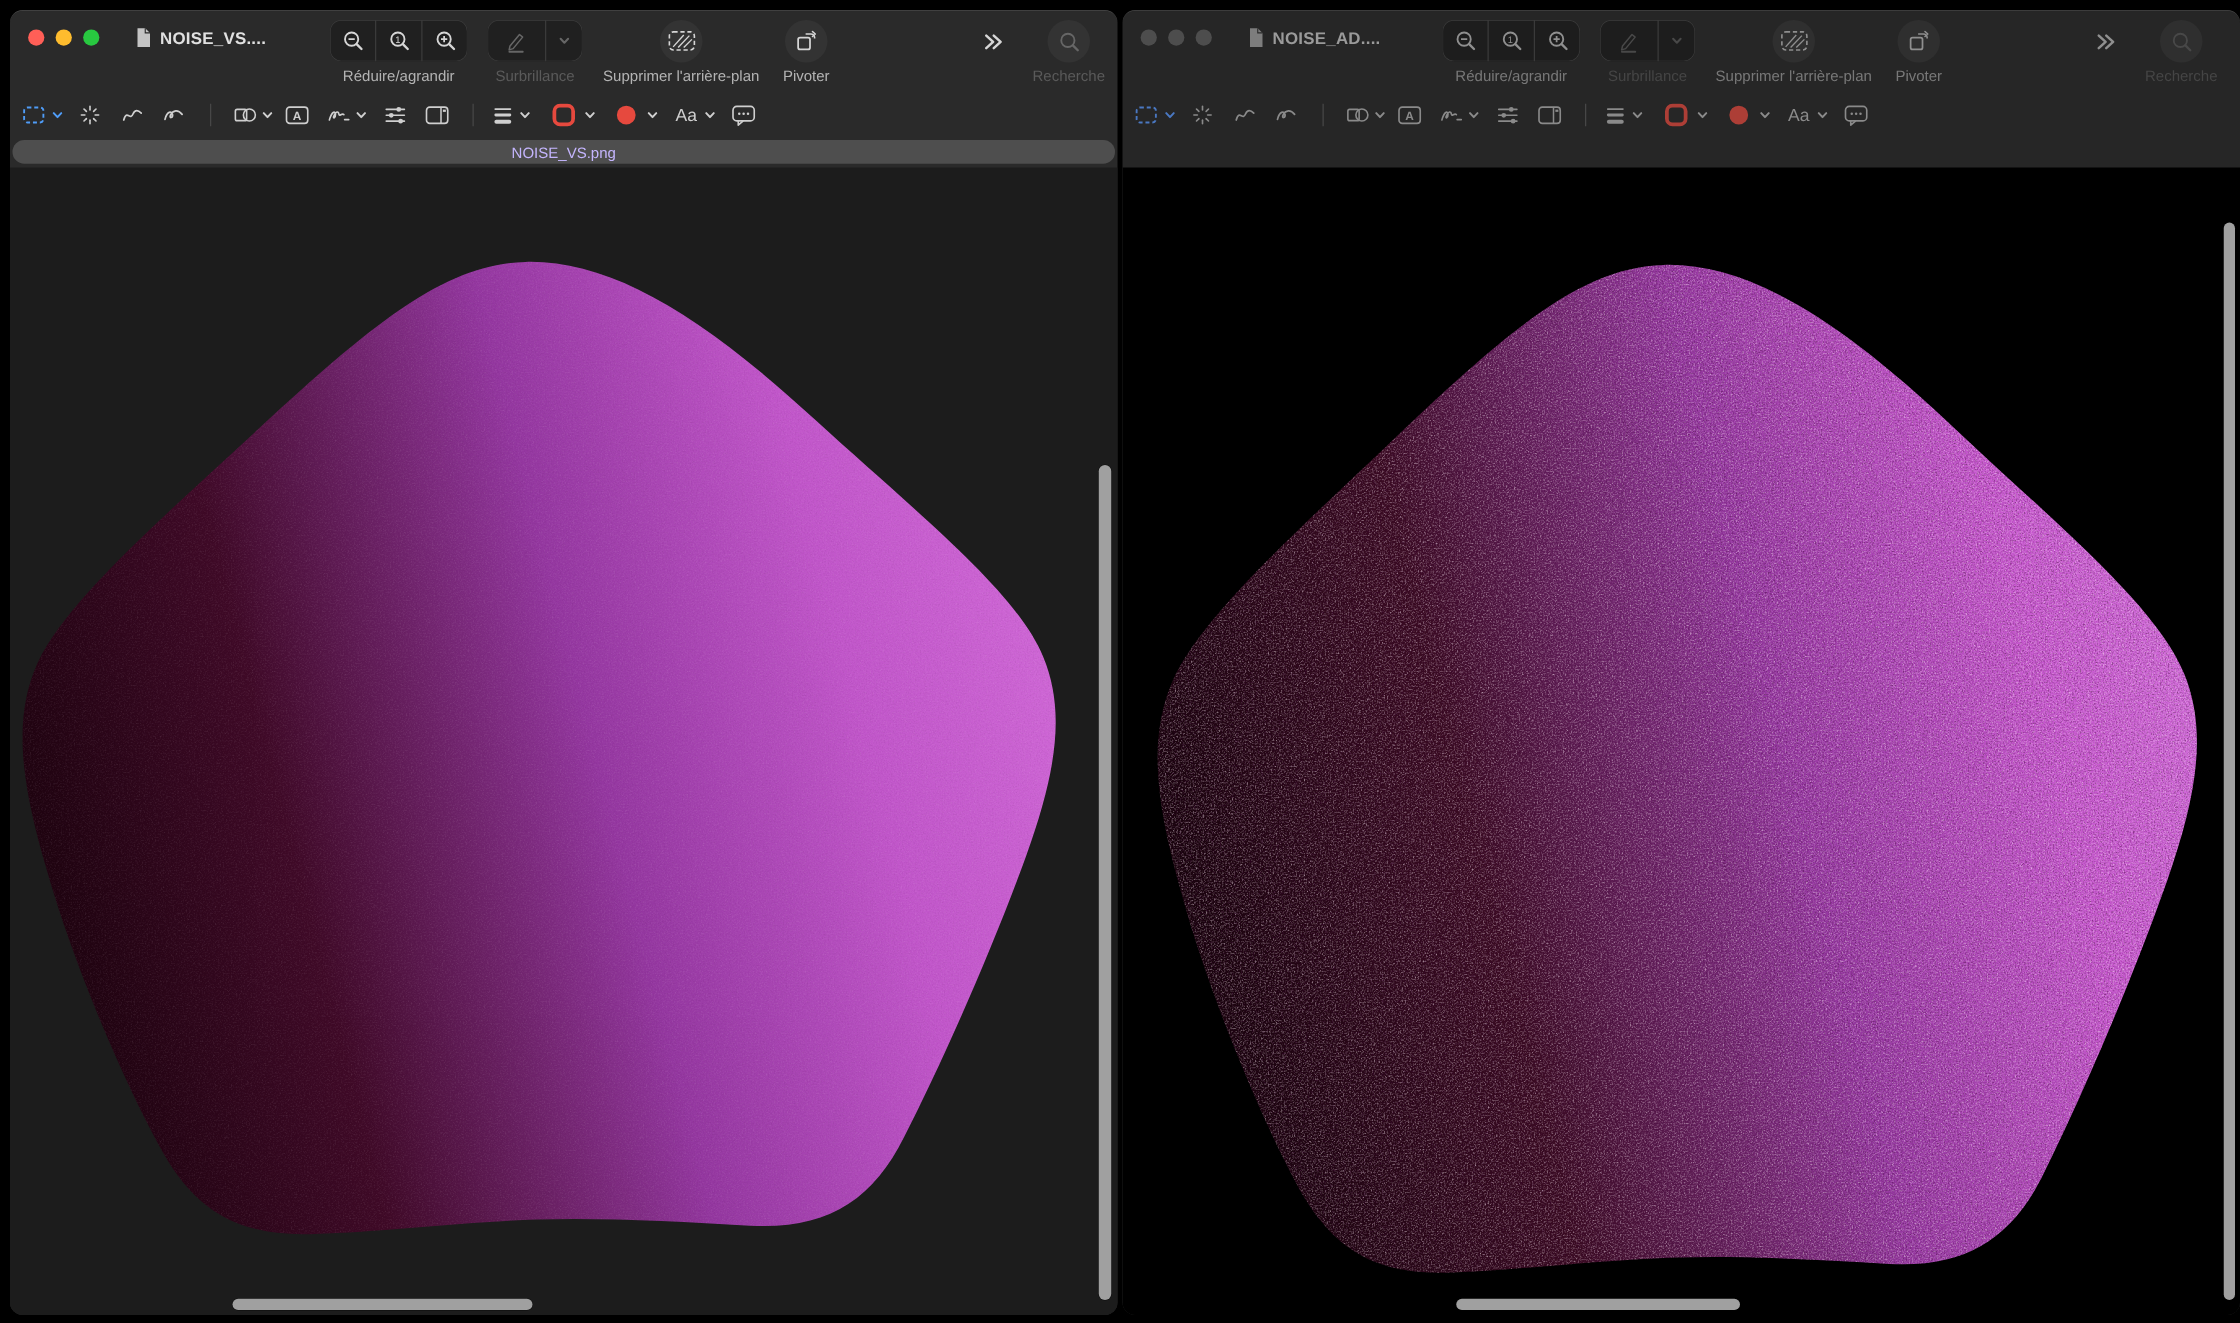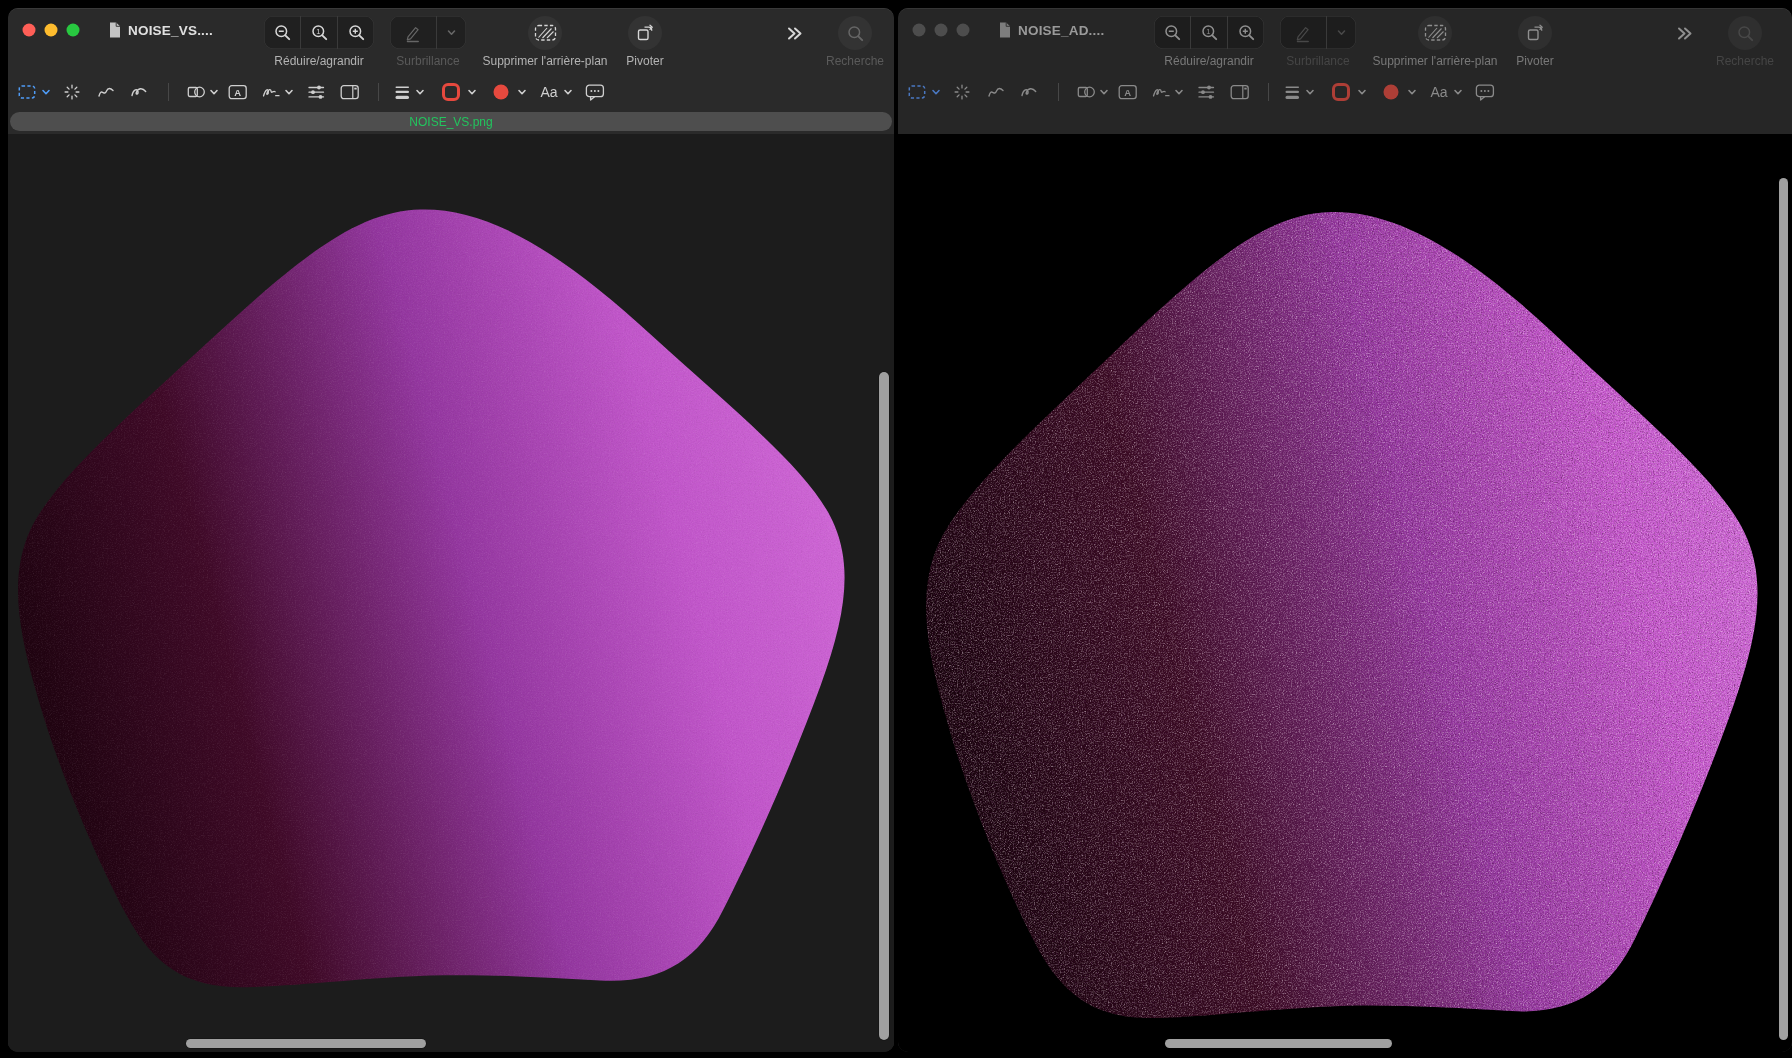--- a/index.html
+++ b/index.html
@@ -42,21 +42,21 @@
 
   .markup-bar{position:absolute;top:66px;left:0;right:0;height:36px;color:var(--mk);}
   .mk{position:absolute;top:50%;transform:translate(-50%,-50%);display:flex;align-items:center;justify-content:center;}
   .mk.blue{color:var(--blue);}
   .mdiv{position:absolute;top:9px;width:1px;height:18px;background:#474747;}
   .aa-text{font-size:14px;font-weight:400;color:var(--mk);}
   .inactive .swatch{opacity:.7;}
 
   .filename-bar{position:absolute;top:104px;left:2px;right:2px;height:19px;border-radius:9.5px;
     display:flex;align-items:center;justify-content:center;font-size:12px;}
-  .active-fn{background:#4e4e4e;color:#22c55e;}
+  .active-fn{background:#4e4e4e;color:#c4b5fd;}
   .inactive-fn{background:#383838;color:#8f8f8f;}
 
   .content{position:absolute;top:126px;left:0;right:0;bottom:0;overflow:hidden;}
   #win-l .content{background:#1c1c1c;}
   #win-r .content{background:#000;}
   .blob{position:absolute;}
   #blob-l{left:2px;top:64px;width:843px;height:822px;}
   #blob-r{left:20px;top:66px;width:848px;height:852px;}
 
   .vscroll,.hscroll{position:absolute;background:#a0a0a0;border-radius:5px;box-shadow:0 0 0 0.5px rgba(0,0,0,.4);}

